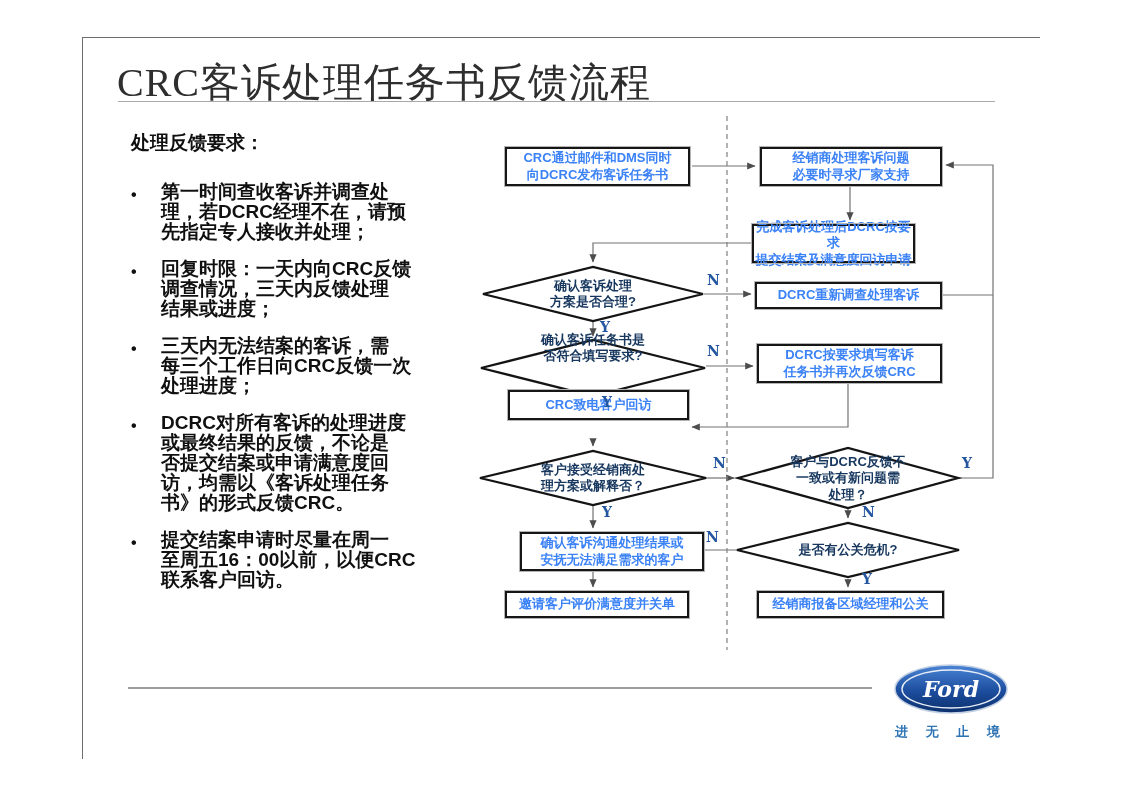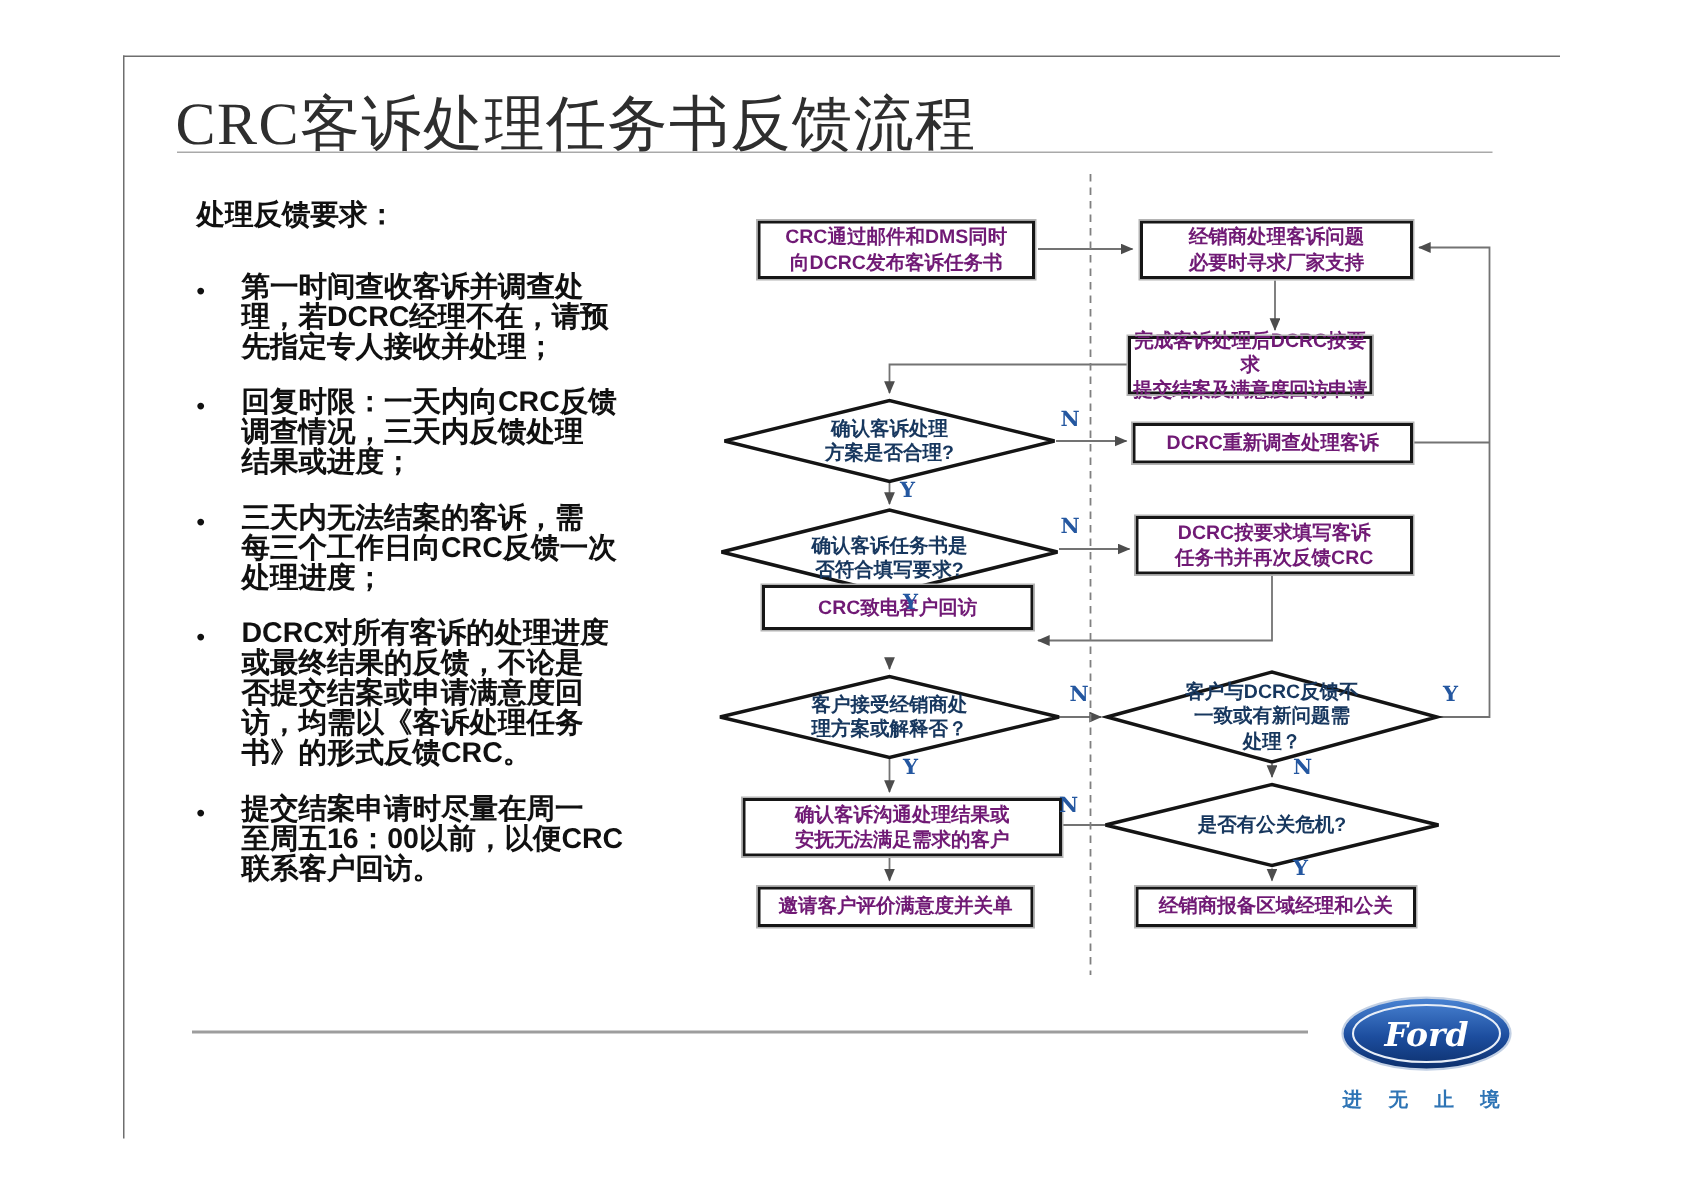--- a/index.html
+++ b/index.html
@@ -22,21 +22,21 @@
   .bullet{display:flex;margin-bottom:17px;}
   .bullet .dot{width:30px;font-size:16px;line-height:26px;font-weight:700;}
   .bullet .btext{flex:1;font-size:19px;font-weight:700;line-height:20px;
                  white-space:pre-line;}
 
   
   svg.wire{left:0;top:0;pointer-events:none;}
   .fnode{position:absolute;box-sizing:border-box;background:#fff;
          border:2px solid #161616;outline:1px solid #b4b4b4;
          display:flex;align-items:center;justify-content:center;
-         text-align:center;color:#701a75;font-weight:700;font-size:13px;
+         text-align:center;color:#3b82f6;font-weight:700;font-size:13px;
          line-height:1.28;white-space:pre-line;z-index:2;}
   .dtext{position:absolute;transform:translate(-50%,-50%);text-align:center;
          color:#17375E;font-weight:700;font-size:13px;line-height:1.25;
          white-space:pre-line;z-index:2;}
   .elabel{position:absolute;font-family:"DejaVu Serif",serif;font-weight:700;
           font-size:14px;color:#2457A0;z-index:3;}
 
   
   .footer-rule{left:128px;top:687px;width:744px;height:2px;background:#9d9d9d;}
   .brand{left:889px;top:663px;width:124px;text-align:center;}
@@ -126,28 +126,28 @@
 <div class="fnode" style="left:505px;top:147px;width:185px;height:39px;">CRC通过邮件和DMS同时
 向DCRC发布客诉任务书</div>
 <div class="fnode" style="left:760px;top:147px;width:182px;height:39px;">经销商处理客诉问题
 必要时寻求厂家支持</div>
 <div class="fnode" style="left:752px;top:224px;width:163px;height:39px;">完成客诉处理后DCRC按要求
 提交结案及满意度回访申请</div>
 <div class="fnode" style="left:755px;top:282px;width:187px;height:27px;">DCRC重新调查处理客诉</div>
 <div class="fnode" style="left:757px;top:344px;width:185px;height:39px;">DCRC按要求填写客诉
 任务书并再次反馈CRC</div>
 <div class="fnode" style="left:508px;top:390px;width:181px;height:30px;">CRC致电客户回访</div>
-<div class="fnode" style="left:495px;top:532px;width:213px;height:39px;">确认客诉沟通处理结果或
+<div class="fnode" style="left:520px;top:532px;width:184px;height:39px;">确认客诉沟通处理结果或
 安抚无法满足需求的客户</div>
 <div class="fnode" style="left:505px;top:591px;width:184px;height:27px;">邀请客户评价满意度并关单</div>
 <div class="fnode" style="left:757px;top:591px;width:187px;height:27px;">经销商报备区域经理和公关</div>
 
 <div class="dtext" style="left:593px;top:294px;width:150px;">确认客诉处理
 方案是否合理?</div>
-<div class="dtext" style="left:593px;top:372px;width:160px;">确认客诉任务书是
+<div class="dtext" style="left:593px;top:348px;width:160px;">确认客诉任务书是
 否符合填写要求?</div>
 <div class="dtext" style="left:593px;top:478px;width:160px;">客户接受经销商处
 理方案或解释否？</div>
 <div class="dtext" style="left:848px;top:478px;width:160px;">客户与DCRC反馈不
 一致或有新问题需
 处理？</div>
 <div class="dtext" style="left:848px;top:550px;width:160px;">是否有公关危机?</div>
 
 <span class="elabel" style="left:707px;top:272px;">N</span>
 <span class="elabel" style="left:600px;top:319px;">Y</span>

